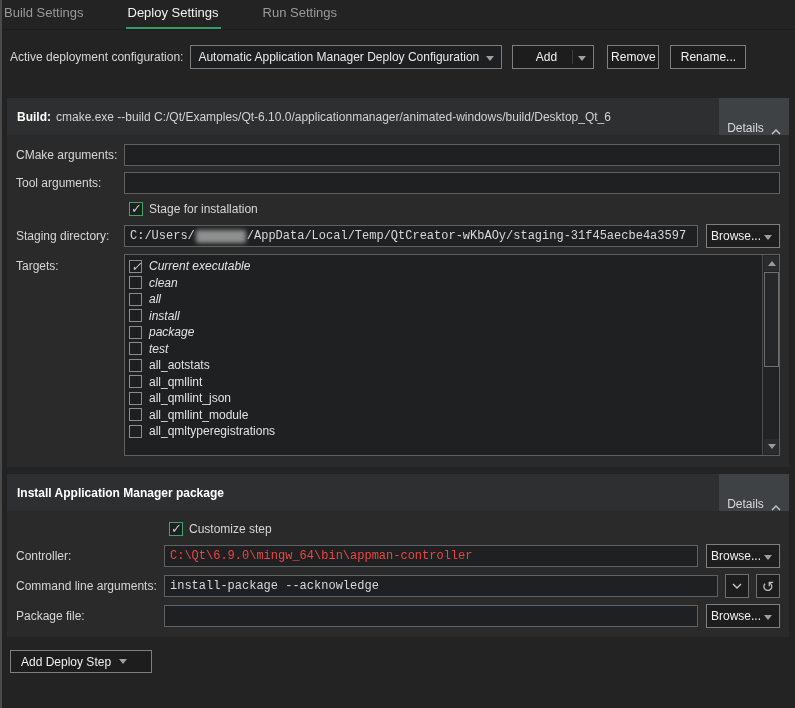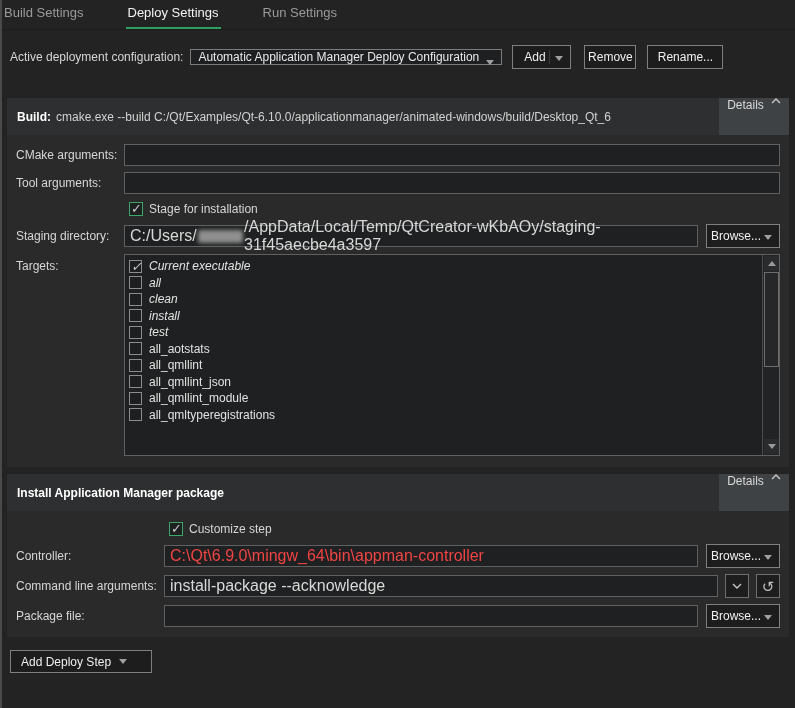--- a/index.html
+++ b/index.html
@@ -13,49 +13,49 @@
     border-left:2px solid #4a4a4a;
   }
   
   .tabbar { height:30px; display:flex; align-items:flex-end; gap:40px;
             border-bottom:1px solid #1c1c1c; background:#232323; }
   .tab { font-size:13px; color:#9a9a9a; padding:6px 2px 7px 2px; border-bottom:2px solid transparent; cursor:default; }
   .tab.active { color:#f2f2f2; border-bottom-color:#2f9e63;margin-top:40px; }
   
   .cfgrow { display:flex; align-items:center; margin:15px 8px 0 8px; height:24px; }
   .cfgrow .lbl { margin-right:7px; }
-  .combo { position:relative; height:16px; background:#1e1f20; border:1px solid #7c7c7c;
+  .combo { position:relative; height:24px; background:#1e1f20; border:1px solid #7c7c7c;
            display:flex; align-items:center; padding:0 22px 0 7px; color:#e8e8e8; }
   .combo.cfg { width:312px; }
   .arrow-dn { width:0; height:0; border-left:4px solid transparent; border-right:4px solid transparent;
               border-top:5px solid #9f9f9f; position:absolute; right:7px; top:10px; }
   .btn { height:24px; background:#1d1d1d; border:1px solid #7f7f7f; color:#efefef;
          display:inline-flex; align-items:center; justify-content:center; padding:0 10px; }
   .btn.split { position:relative; padding-right:24px; }
   .btn.split .arrow-dn { right:7px; }
   .btn.split .sep { position:absolute; right:20px; top:4px; bottom:4px; width:1px; background:#3c3c3c; }
-  .cfgrow .btn-add { width:59px; margin-left:10px; }
+  .cfgrow .btn-add { width:82px; margin-left:10px; }
   .cfgrow .btn-remove { margin-left:13px; width:52px; }
   .cfgrow .btn-rename { margin-left:11px; width:76px; }
   
   .panel { background:#2a2a2b; margin:0 6px 0 5px; }
   .panel.build { margin-top:29px; }
   .panel.install { margin-top:7px; }
   .phead { position:relative; height:37px; background:#2e2f30; display:flex; align-items:center;
            padding:0 80px 0 10px; }
   .phead b { color:#ffffff; margin-right:5px; white-space:nowrap; }
   .phead .cmd { color:#d2d2d2; white-space:nowrap; overflow:hidden; }
   .details-btn { position:absolute; right:0; top:0; height:37px; width:70px; background:#3e4244;
-                 display:flex; align-items:flex-start; justify-content:center; gap:7px; color:#d8d8d8; cursor:default; }
+                 display:flex; align-items:flex-end; justify-content:center; gap:7px; color:#d8d8d8; cursor:default; }
   .pbody { padding:9px 0 7px 0; }
   .frow { display:flex; align-items:center; margin-bottom:6px; padding-right:9px; }
   .frow .flabel { flex:0 0 117px; padding-left:9px; }
   .install .frow .flabel { flex-basis:157px; }
   .field, input.field { flex:1 1 auto; height:22px; background:#1f2021; border:1px solid #5e6062;
-          color:#d8d8d8; font-family:Liberation Sans, sans-serif; font-size:16px; padding:0 5px;
+          color:#d8d8d8; font-family:Liberation Mono, monospace; font-size:12px; padding:0 5px;
           display:flex; align-items:center; outline:none; }
   input.field { display:inline-block; }
   input.field.red { color:#ef4444; }
   .browse { width:74px; margin-left:8px; position:relative; padding-right:22px; }
   .redact { display:inline-block; width:50px; height:13px; background:#8f8f8f; filter:blur(2px);
             border-radius:2px; margin:0 1px; }
   
   .cbrow { display:flex; align-items:center; gap:6px; margin:8px 0 8px 0; }
   .cb { width:14px; height:14px; background:#1e1f20; border:1px solid #8c8c8c; position:relative; flex:0 0 auto; }
   .cb.green { border-color:#3fa46a; }
@@ -161,29 +161,33 @@
     </div>
     <div class="frow targets" style="margin-bottom:4px;">
       <span class="flabel">Targets:</span>
       <div class="tlist">
         <div class="titem italic">
             <span class="cb checked"></span>
             <span>Current executable</span>
           </div>
         <div class="titem italic">
             <span class="cb"></span>
+            <span>clean</span>
+          </div>
+        <div class="titem italic">
+            <span class="cb"></span>
             <span>all</span>
           </div>
         <div class="titem italic">
             <span class="cb"></span>
-            <span>clean</span>
-          </div>
-        <div class="titem italic">
-            <span class="cb"></span>
             <span>install</span>
+          </div>
+        <div class="titem italic">
+            <span class="cb"></span>
+            <span>package</span>
           </div>
         <div class="titem italic">
             <span class="cb"></span>
             <span>test</span>
           </div>
         <div class="titem">
             <span class="cb"></span>
             <span>all_aotstats</span>
           </div>
         <div class="titem">

